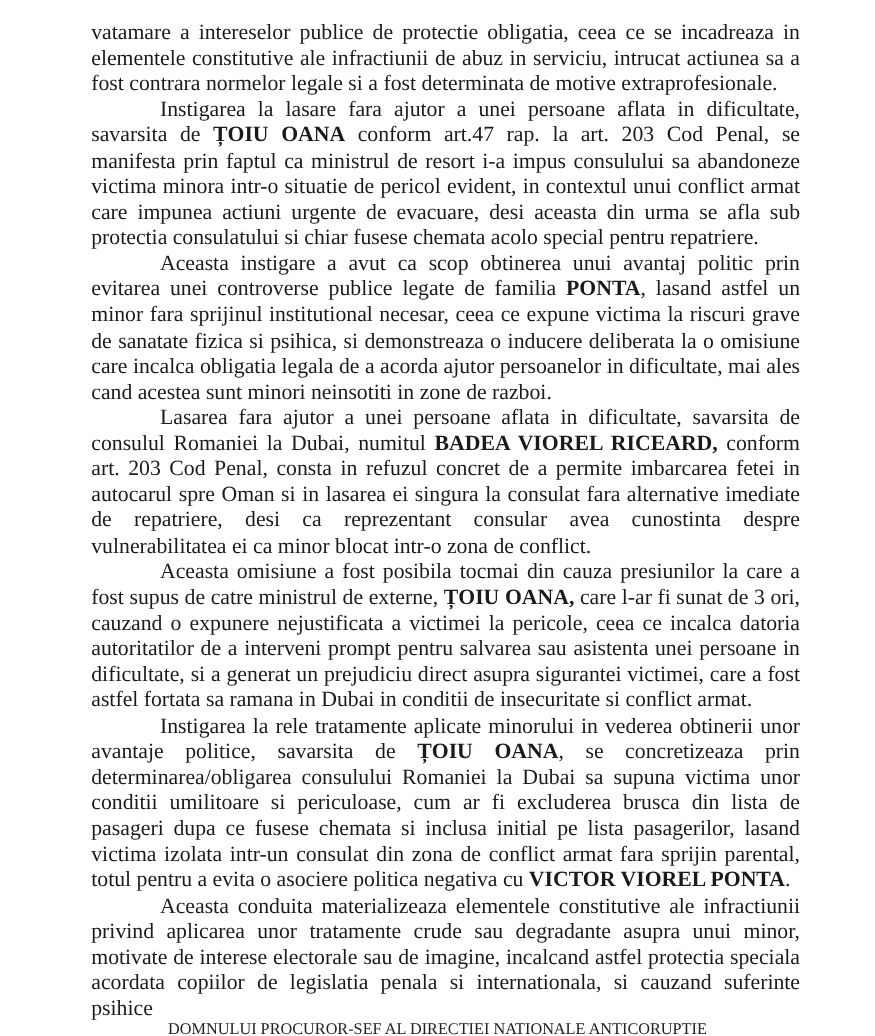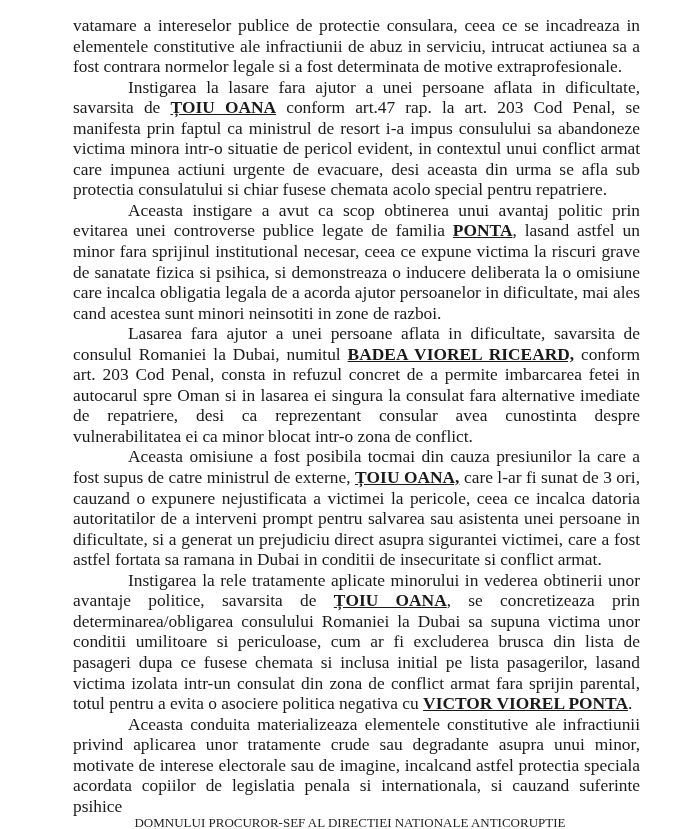--- a/index.html
+++ b/index.html
@@ -3,32 +3,32 @@
 <meta charset="utf-8">
 <style>
   html, body { margin: 0; padding: 0; background: #ffffff; }
   body { width: 700px; height: 829px; overflow: hidden; position: relative;
          font-family: "Liberation Serif", "DejaVu Serif", serif; color: #1a1a1a; }
   .header-cut { position: absolute; top: -9px; left: 0; width: 700px; text-align: center;
                 font-size: 15px; color: #b0b0b0; line-height: 14px; filter: blur(0.6px); }
   .page { position: absolute; top: 15px; left: 73px; width: 567px; }
   p { margin: 0; font-size: 17.4px; line-height: 20.55px; text-align: justify; }
   p.indent { text-indent: 55px; }
-  b { font-weight: bold; text-decoration: underline; }
+  b { font-weight: bold; }
   .footer { position: absolute; top: 815px; left: 0; width: 700px; text-align: center;
             font-size: 13px; letter-spacing: 0px; color: #222; }
 </style>
 </head>
 <body>
 
 <div class="header-cut">—</div>
 
 <div class="page">
   <p>
-    <span>vatamare a intereselor publice de protectie consulara, ceea ce se incadreaza in elementele constitutive ale infractiunii de abuz in serviciu, intrucat actiunea sa a fost contrara normelor legale si a fost determinata de motive extraprofesionale.</span>
+    <span>vatamare a intereselor publice de protectie obligatia, ceea ce se incadreaza in elementele constitutive ale infractiunii de abuz in serviciu, intrucat actiunea sa a fost contrara normelor legale si a fost determinata de motive extraprofesionale.</span>
   </p>
   <p class="indent">
     <span>Instigarea la lasare fara ajutor a unei persoane aflata in dificultate, savarsita de </span><b>ȚOIU OANA</b><span> conform art.47 rap. la art. 203 Cod Penal, se manifesta prin faptul ca ministrul de resort i-a impus consulului sa abandoneze victima minora intr-o situatie de pericol evident, in contextul unui conflict armat care impunea actiuni urgente de evacuare, desi aceasta din urma se afla sub protectia consulatului si chiar fusese chemata acolo special pentru repatriere.</span>
   </p>
   <p class="indent">
     <span>Aceasta instigare a avut ca scop obtinerea unui avantaj politic prin evitarea unei controverse publice legate de familia </span><b>PONTA</b><span>, lasand astfel un minor fara sprijinul institutional necesar, ceea ce expune victima la riscuri grave de sanatate fizica si psihica, si demonstreaza o inducere deliberata la o omisiune care incalca obligatia legala de a acorda ajutor persoanelor in dificultate, mai ales cand acestea sunt minori neinsotiti in zone de razboi.</span>
   </p>
   <p class="indent">
     <span>Lasarea fara ajutor a unei persoane aflata in dificultate, savarsita de consulul Romaniei la Dubai, numitul </span><b>BADEA VIOREL RICEARD,</b><span> conform art. 203 Cod Penal, consta in refuzul concret de a permite imbarcarea fetei in autocarul spre Oman si in lasarea ei singura la consulat fara alternative imediate de repatriere, desi ca reprezentant consular avea cunostinta despre vulnerabilitatea ei ca minor blocat intr-o zona de conflict.</span>
   </p>

